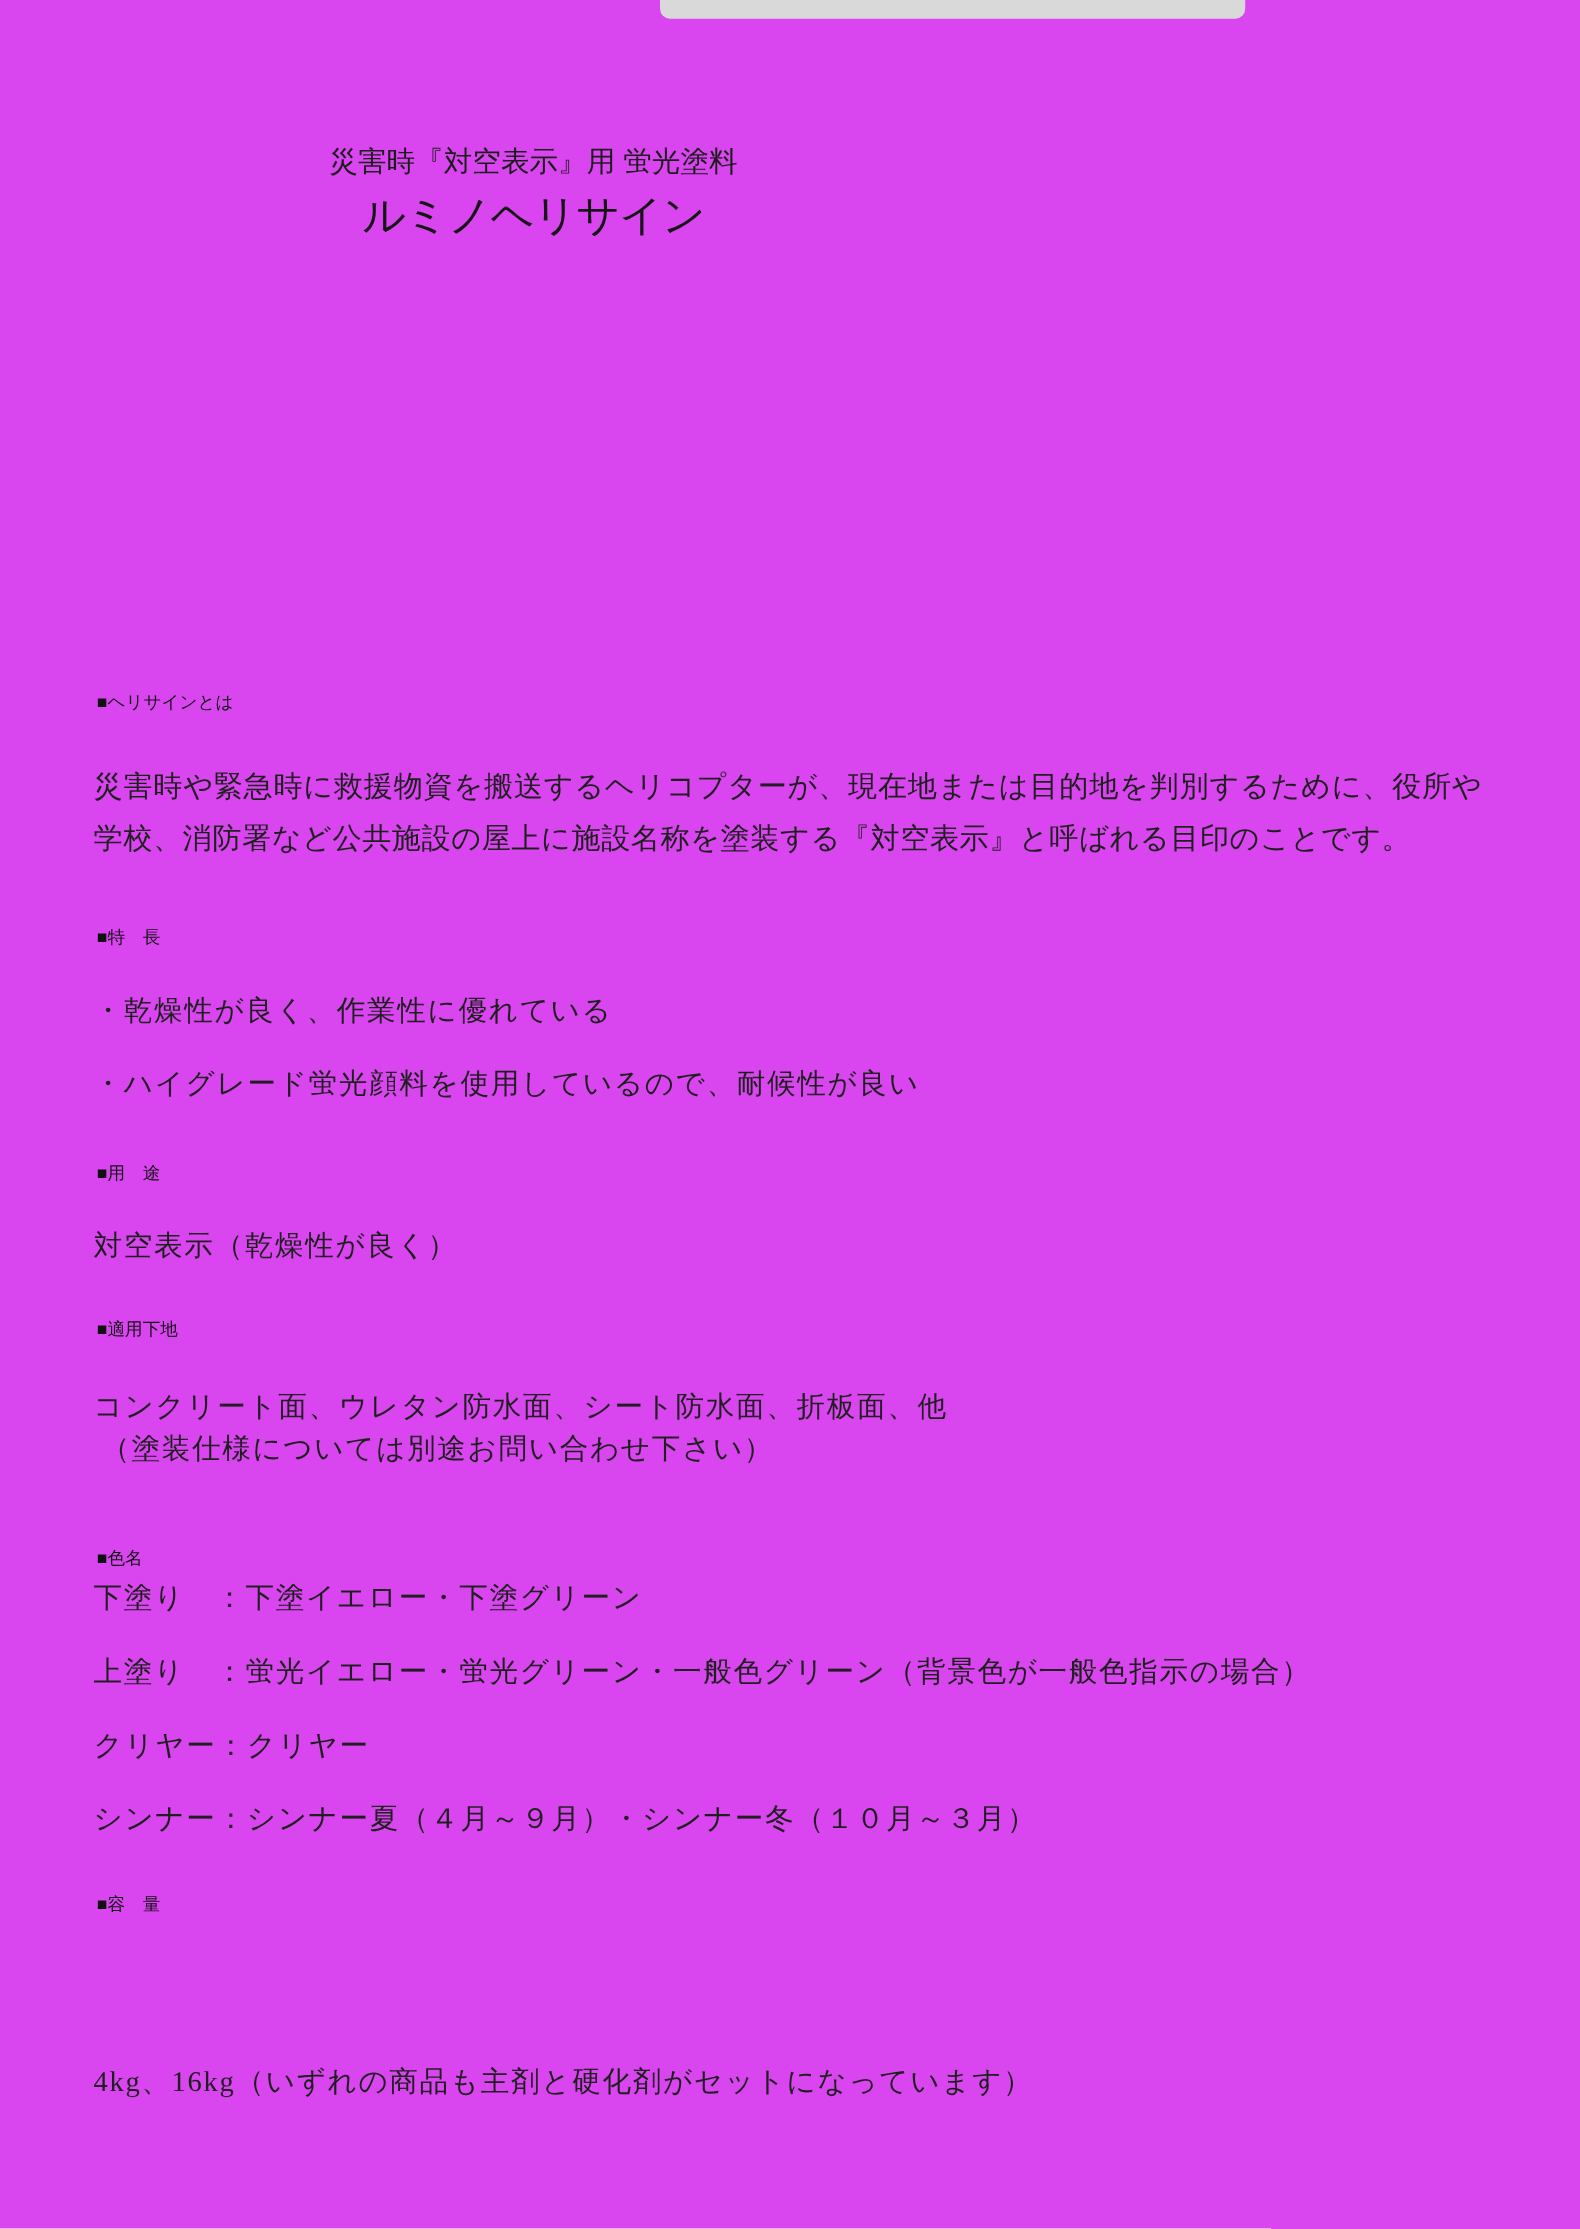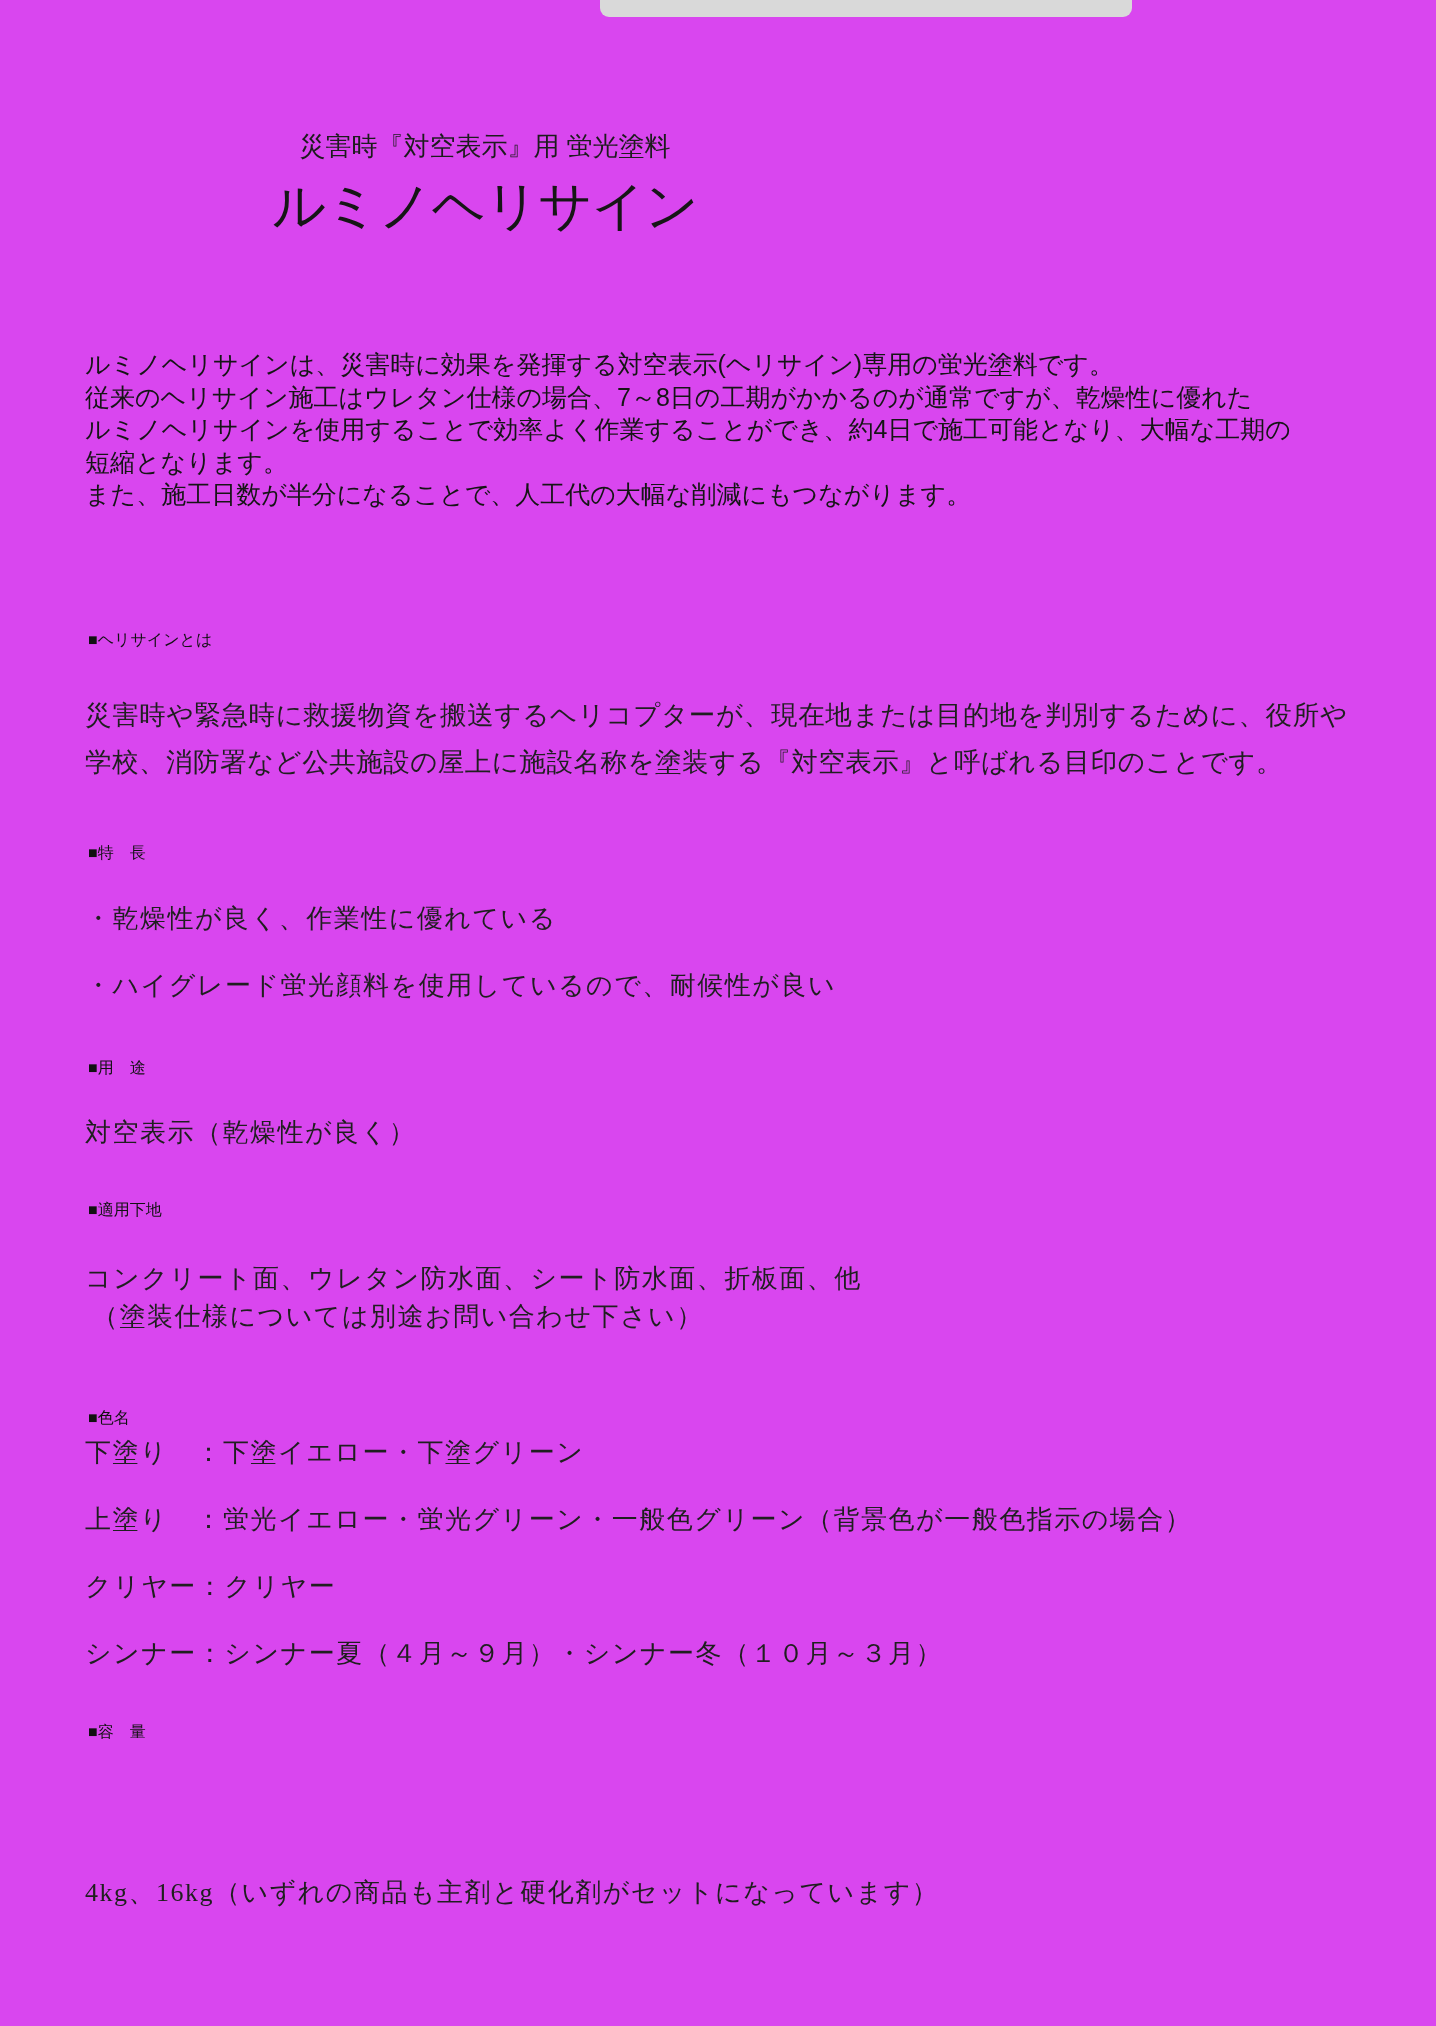--- a/index.html
+++ b/index.html
@@ -24,21 +24,21 @@
 
   .subtitle{
     left:0;top:131px;width:970px;
     text-align:center;
     font-size:26px;line-height:1.2;
     color:#1c1c1c;
   }
   .title{
     left:0;top:174px;width:970px;
     text-align:center;
-    font-size:53px;line-height:1.2;
+    font-size:39px;line-height:1.2;
     letter-spacing:-1px;
     color:#161616;
   }
 
   .intro{
     left:85px;top:348px;width:1300px;
     font-size:25px;line-height:32.5px;
     color:#151515;
   }
 
@@ -67,27 +67,20 @@
 <body>
 
 <div class="page">
 
   <div class="abs top-bar"></div>
 
   <div class="abs subtitle gothic nowrap">災害時『対空表示』用 蛍光塗料</div>
 
   <div class="abs title gothic nowrap">ルミノヘリサイン</div>
 
-  <div class="abs intro gothic">
-    <div class="nowrap">ルミノヘリサインは、災害時に効果を発揮する対空表示(ヘリサイン)専用の蛍光塗料です。</div>
-    <div class="nowrap">従来のヘリサイン施工はウレタン仕様の場合、7～8日の工期がかかるのが通常ですが、乾燥性に優れた</div>
-    <div class="nowrap">ルミノヘリサインを使用することで効率よく作業することができ、約4日で施工可能となり、大幅な工期の</div>
-    <div class="nowrap">短縮となります。</div>
-    <div class="nowrap">また、施工日数が半分になることで、人工代の大幅な削減にもつながります。</div>
-  </div>
 
   <div class="abs heading gothic nowrap" style="left:88px;top:630px;">■ヘリサインとは</div>
 
   <div class="abs para mincho">
     <div class="just">災害時や緊急時に救援物資を搬送するヘリコプターが、現在地または目的地を判別するために、役所や</div>
     <div class="rest nowrap">学校、消防署など公共施設の屋上に施設名称を塗装する『対空表示』と呼ばれる目印のことです。</div>
   </div>
 
   <div class="abs heading gothic nowrap" style="left:88px;top:843px;">■特　長</div>
 

